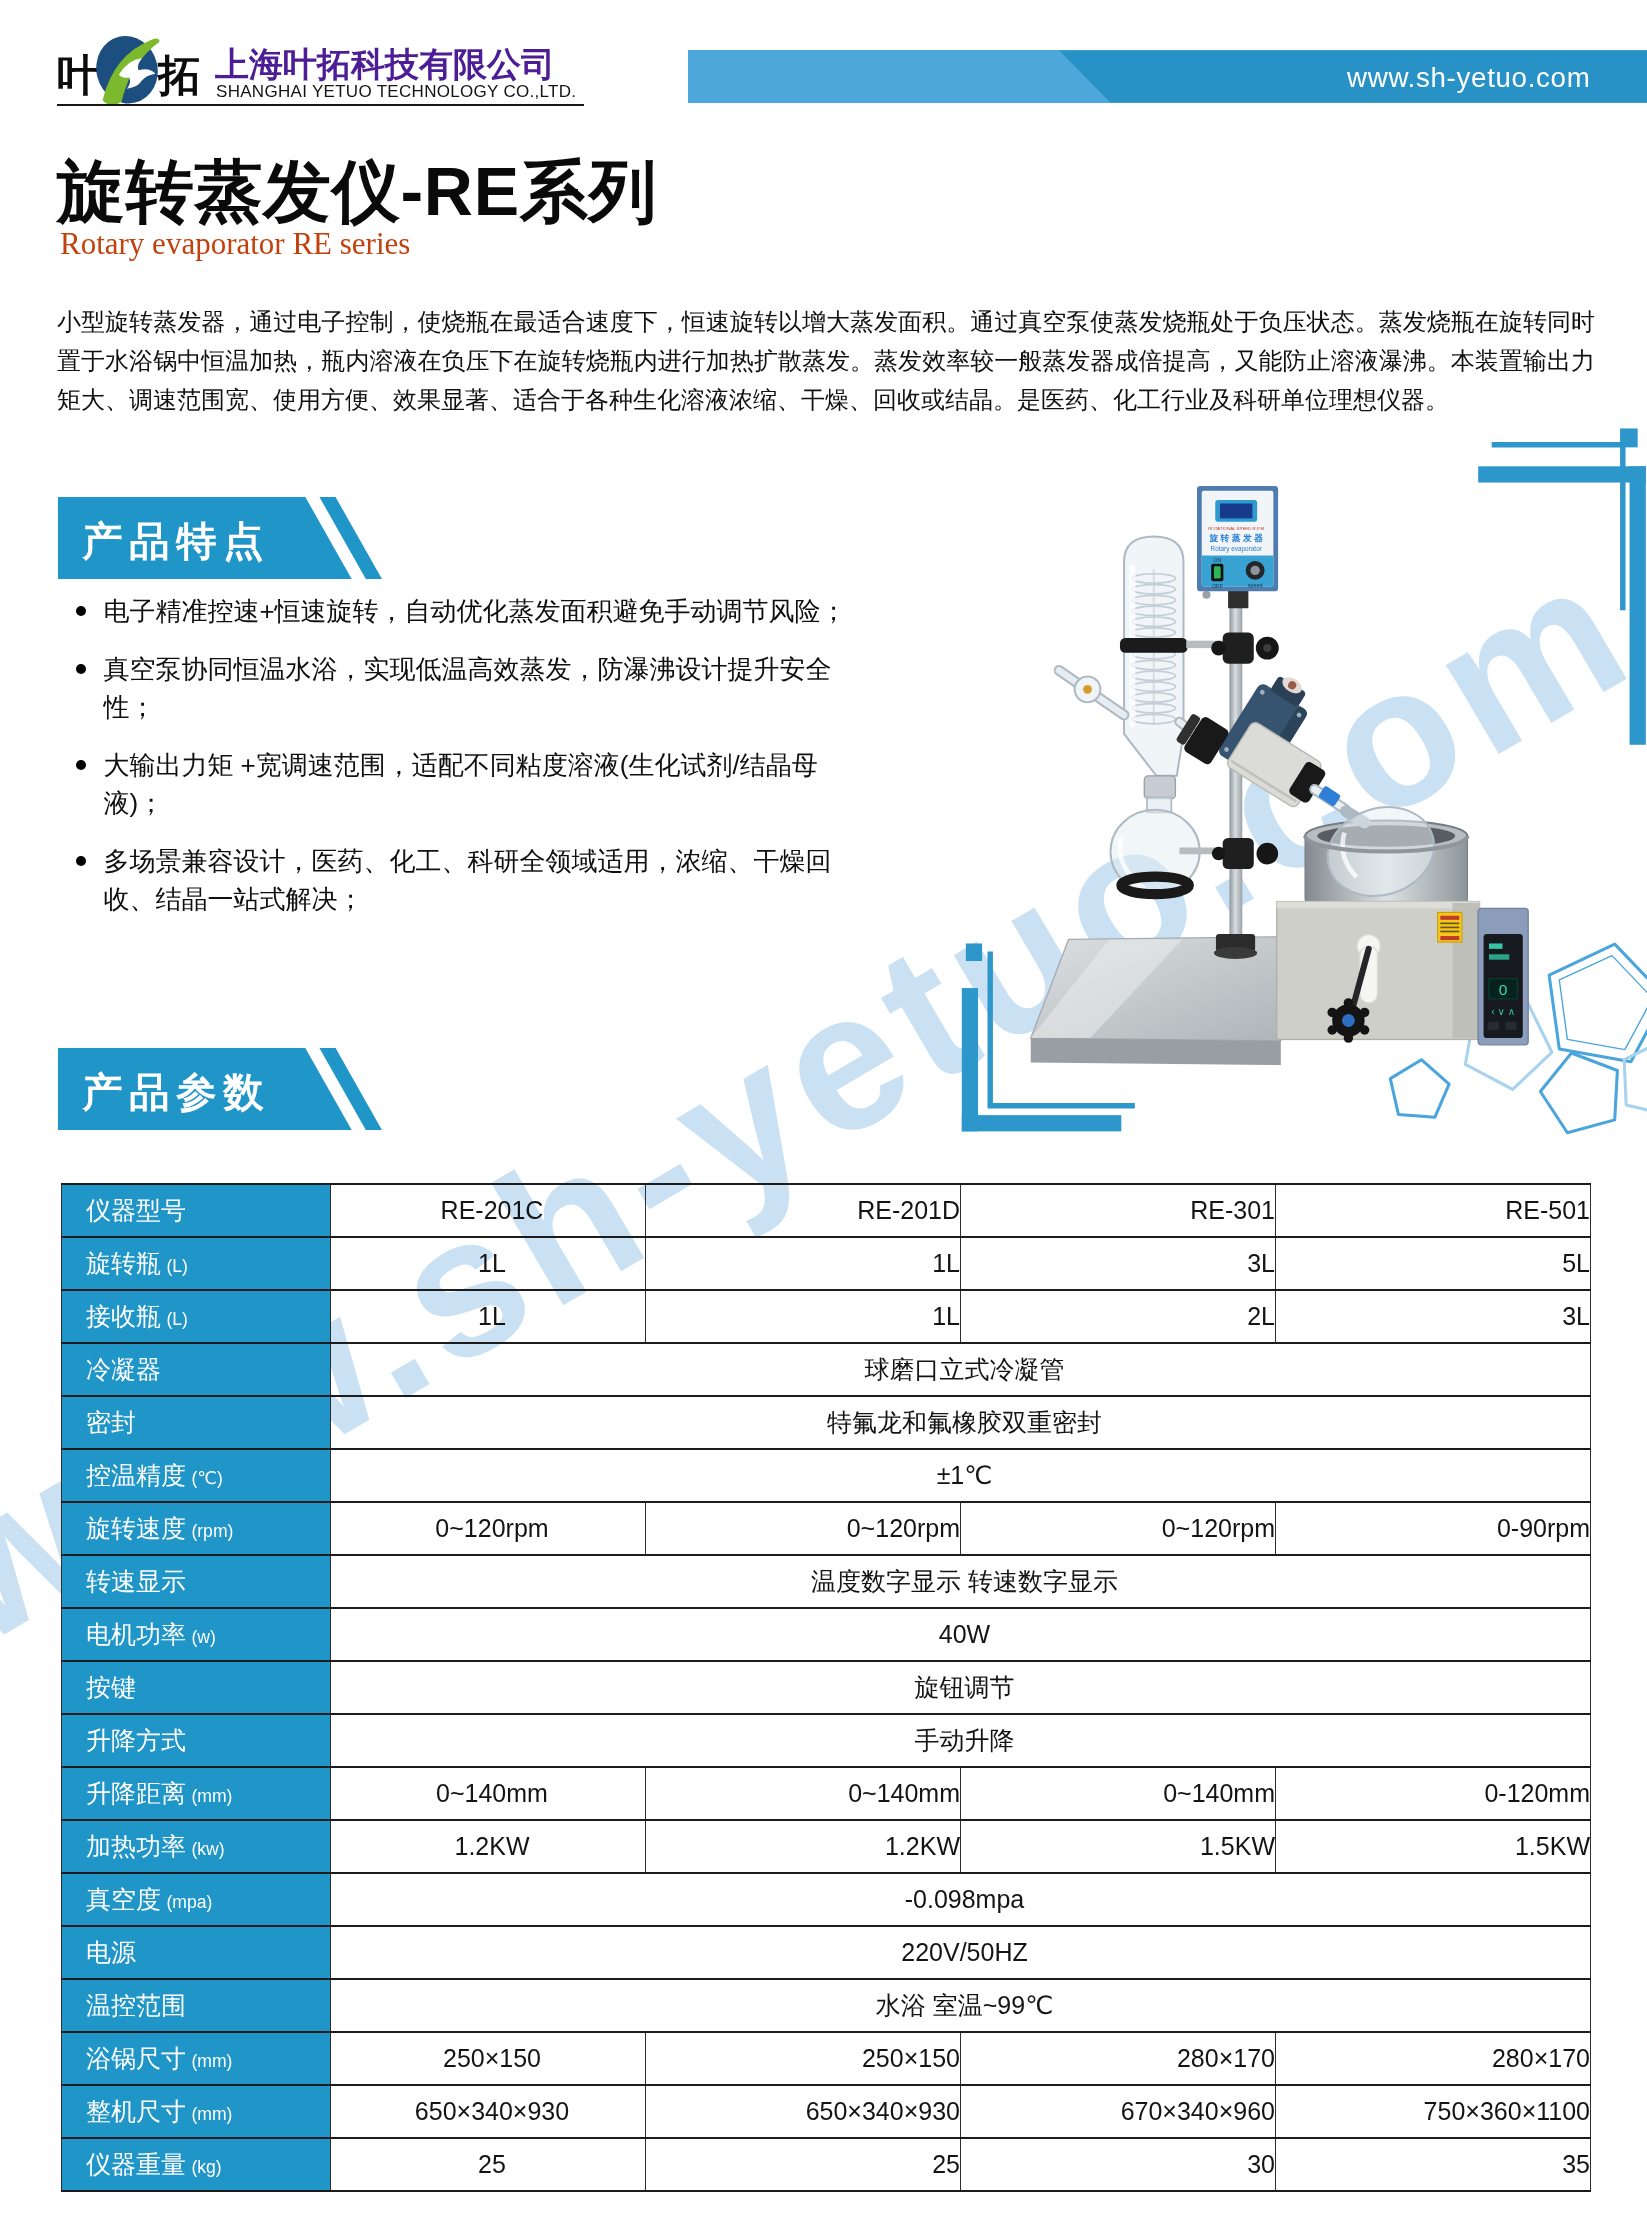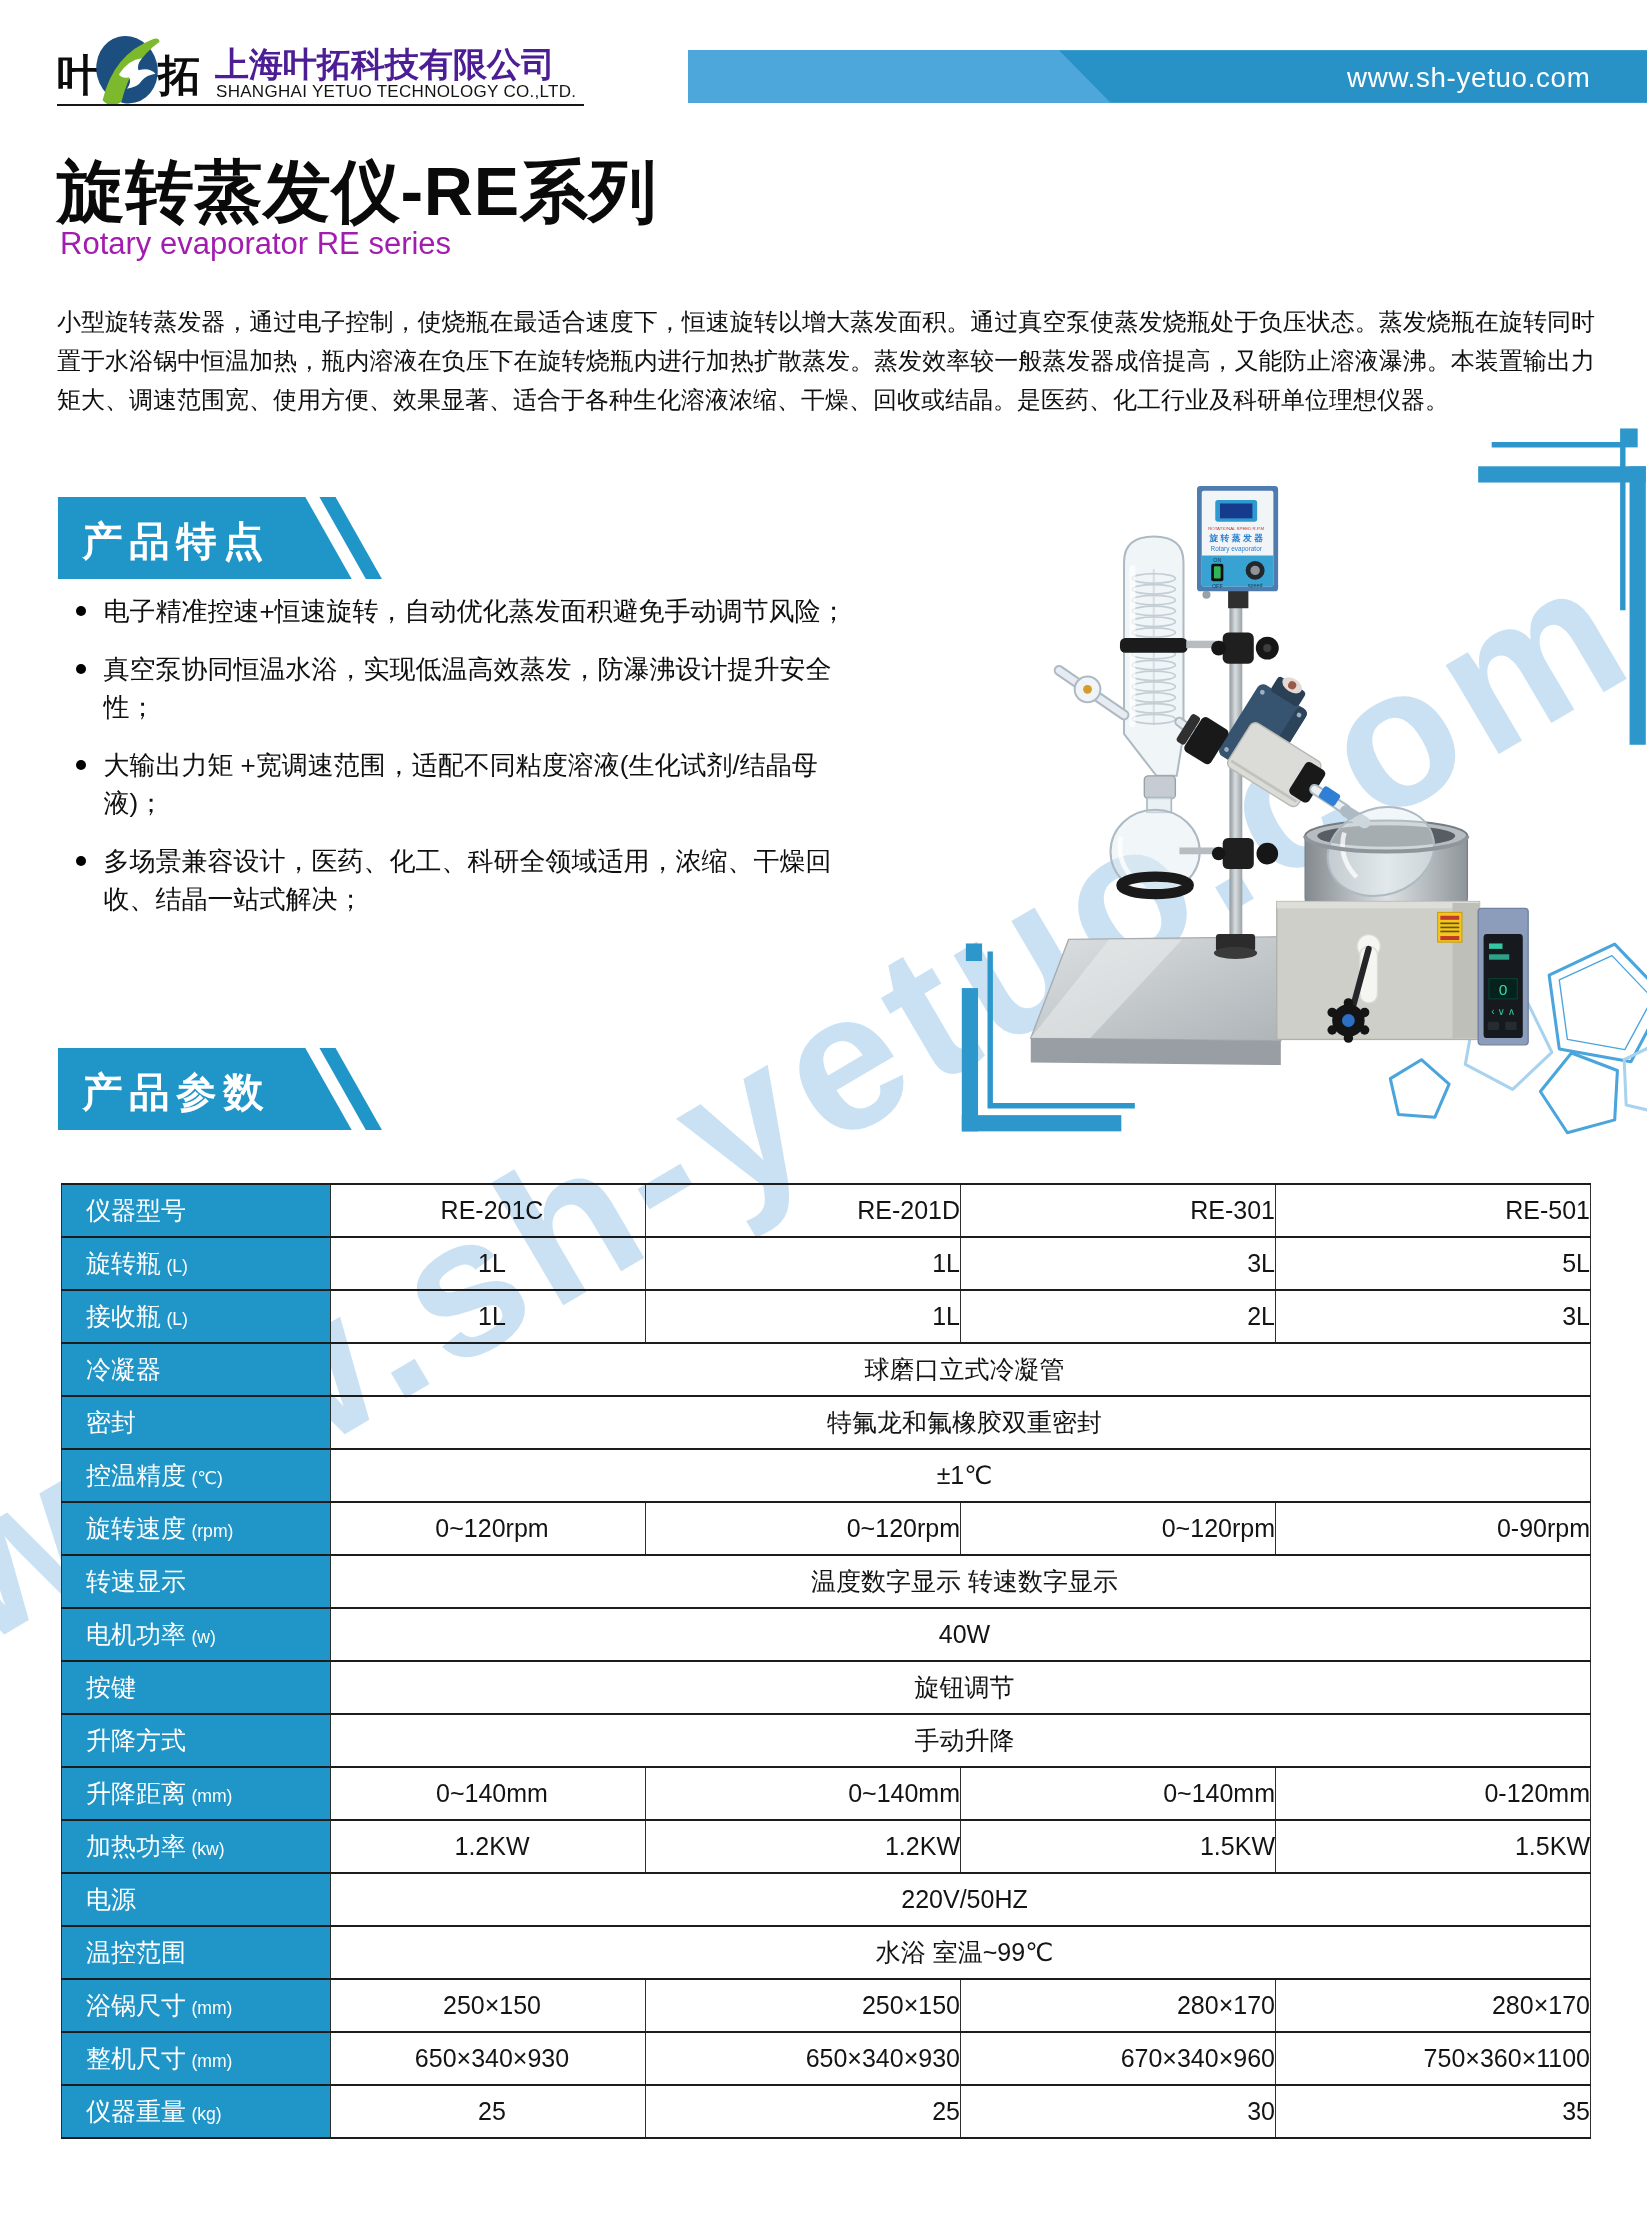--- a/index.html
+++ b/index.html
@@ -20,21 +20,21 @@
   #logo-mark{left:93px;top:31px;}
   #company-cn{left:215px;top:42px;font-size:34px;font-weight:800;color:#4c1d95;letter-spacing:0px;}
   #company-en{left:216px;top:82px;font-size:17px;font-weight:400;color:#141414;letter-spacing:0.3px;}
   #header-rule{left:57px;top:104px;width:527px;height:2px;background:#161616;}
 
   #top-banner{left:688px;top:50px;width:960px;height:53px;}
   #top-banner text{font-family:"Liberation Sans",sans-serif;}
 
   
   #title-cn{left:57px;top:147px;font-size:68px;font-weight:900;color:#0a0a0a;letter-spacing:0.7px;}
-  #title-en{left:60px;top:226px;font-size:31px;font-weight:400;color:#a21caf;}
+  #title-en{left:60px;top:226px;font-size:31px;font-weight:400;color:#c2410c;font-family:Liberation Serif, serif;}
 
   
   #intro{left:57px;top:304px;width:1538px;font-size:24px;line-height:39px;text-align:justify;color:#101010;font-family:Liberation Mono, monospace;}
 
   
   .section-banner{width:338px;height:82px;}
   .section-banner text{font-family:"Liberation Sans",sans-serif;}
   #features-banner{left:57px;top:497px;}
   #params-banner{left:57px;top:1048px;}
 
@@ -399,20 +399,24 @@
           <td class="val">0-120mm</td>
         </tr>
         <tr>
           <td class="lbl"><span>加热功率</span><span class="unit">(kw)</span></td>
           <td class="val">1.2KW</td>
           <td class="val">1.2KW</td>
           <td class="val">1.5KW</td>
           <td class="val">1.5KW</td>
         </tr>
         <tr>
+          <td class="lbl"><span>真空度</span><span class="unit">(mpa)</span></td>
+          <td class="val" colspan="4">-0.098mpa</td>
+        </tr>
+        <tr>
           <td class="lbl"><span>电源</span></td>
           <td class="val" colspan="4">220V/50HZ</td>
         </tr>
         <tr>
           <td class="lbl"><span>温控范围</span></td>
           <td class="val" colspan="4">水浴 室温~99℃</td>
         </tr>
         <tr>
           <td class="lbl"><span>浴锅尺寸</span><span class="unit">(mm)</span></td>
           <td class="val">250×150</td>

